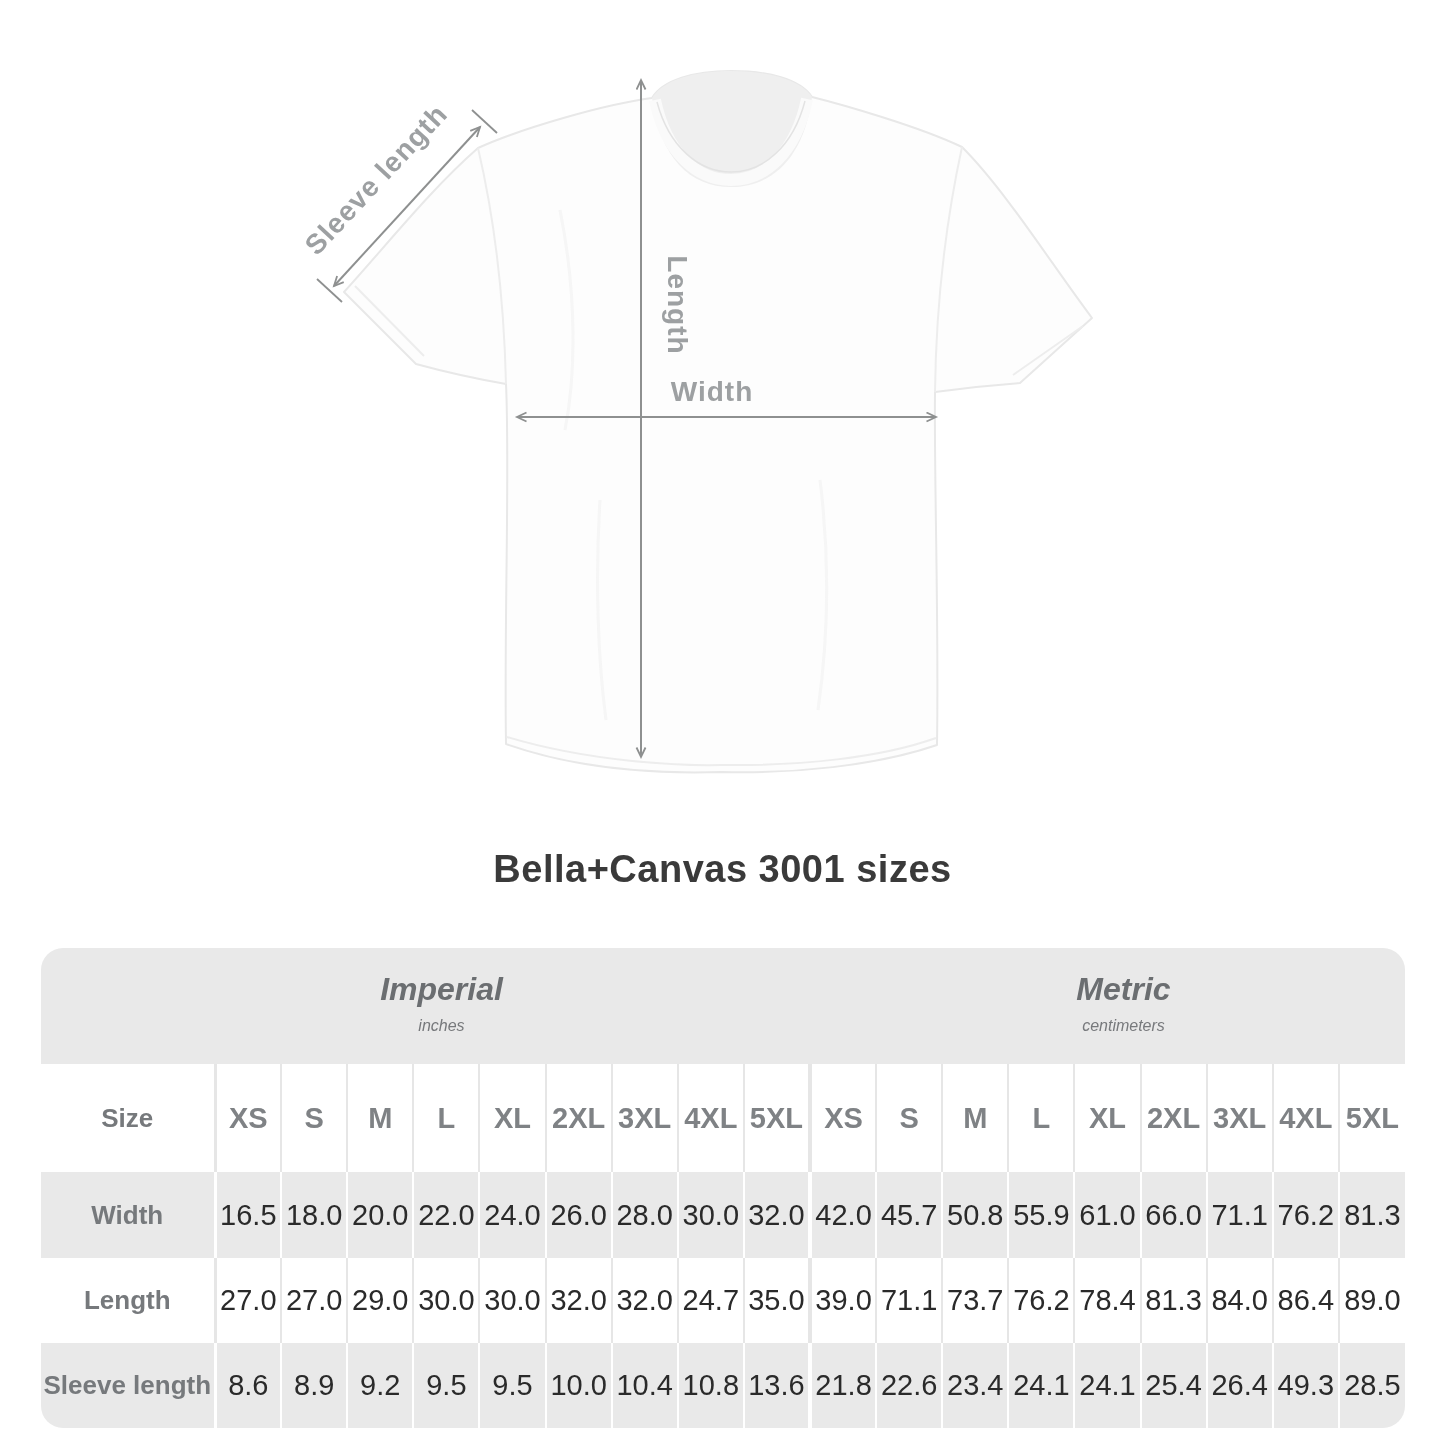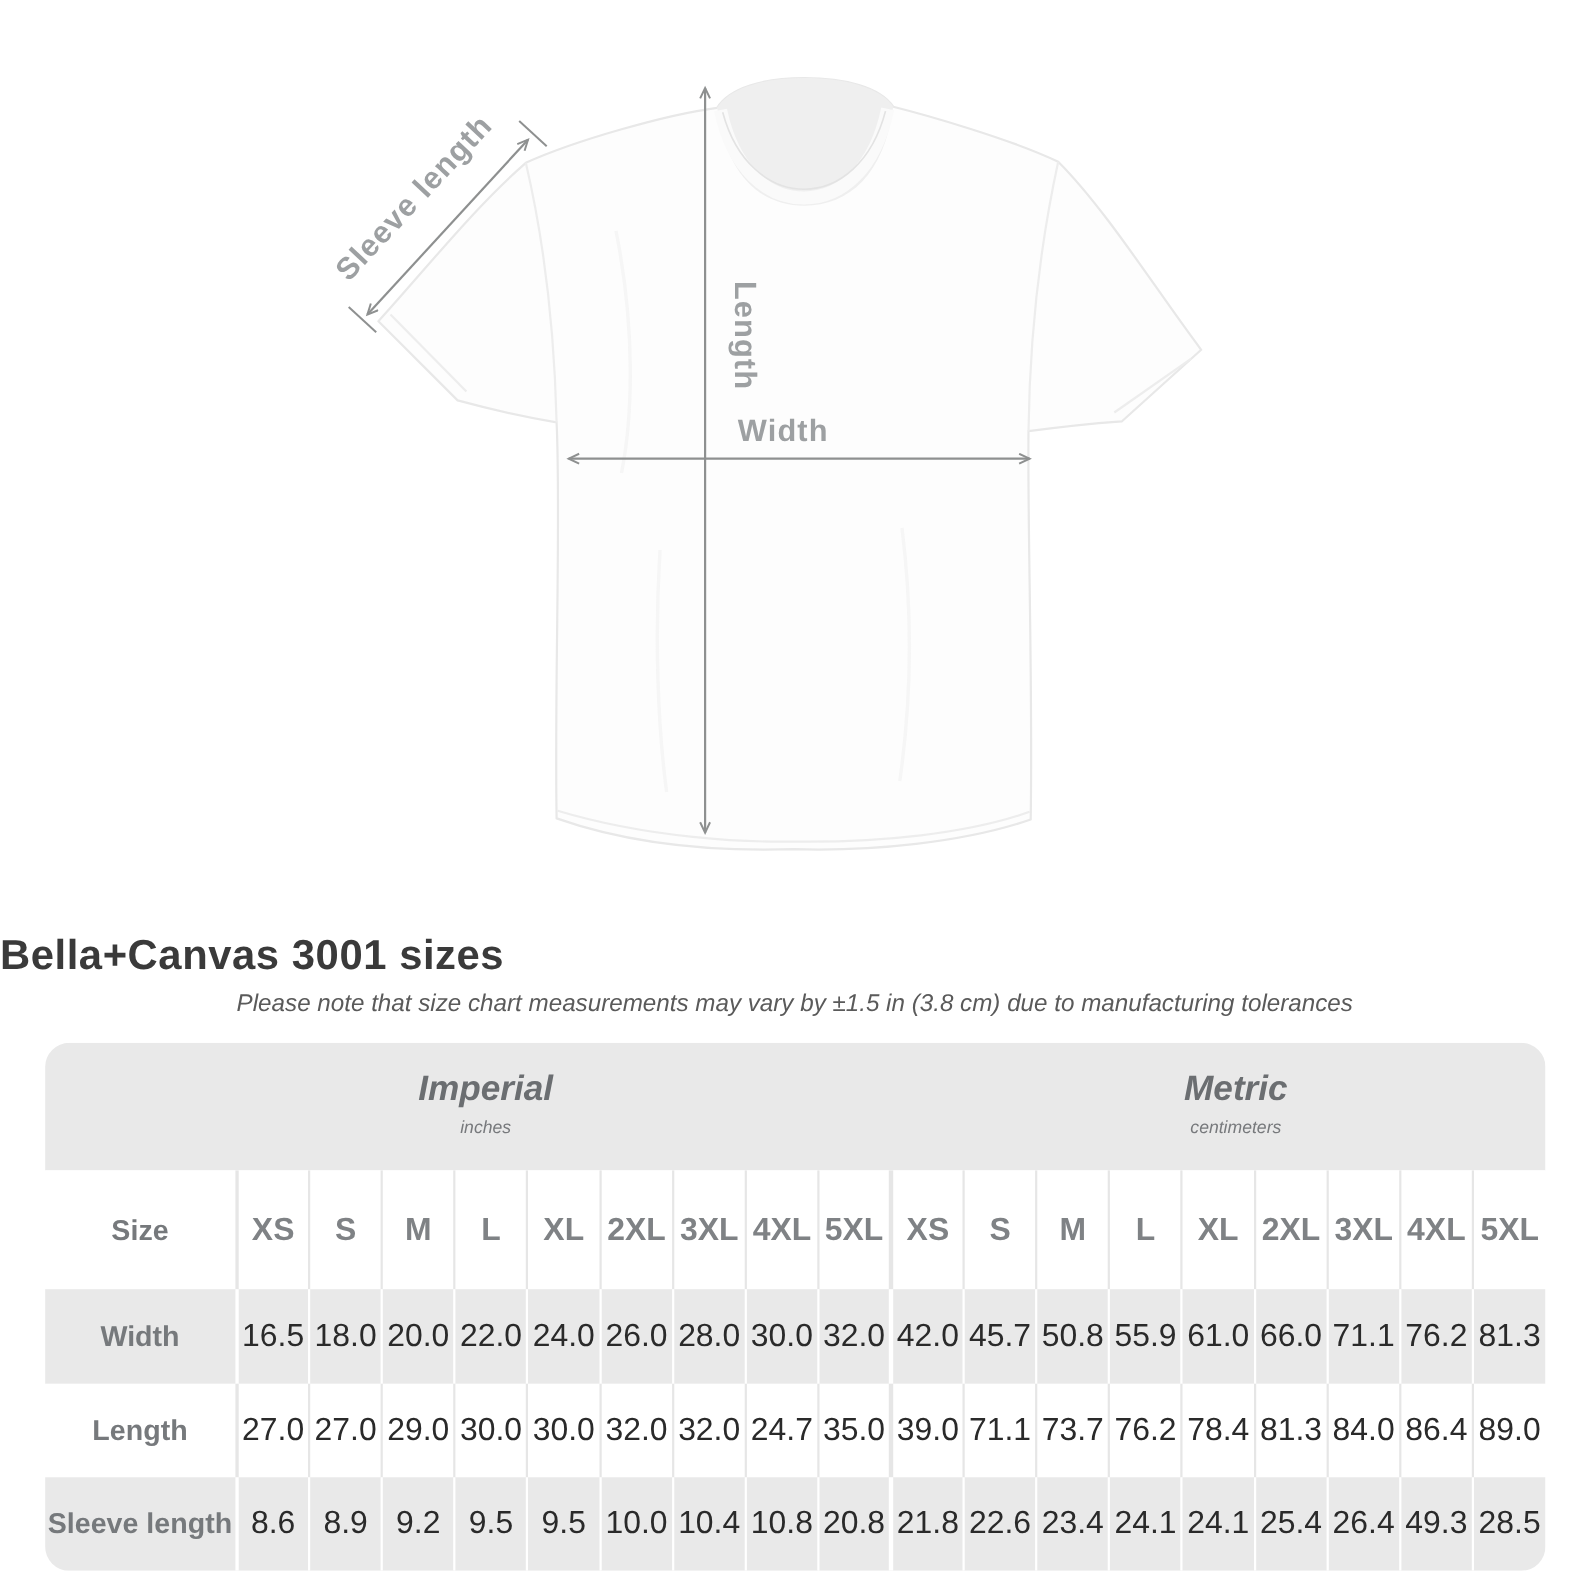--- a/index.html
+++ b/index.html
@@ -18,21 +18,21 @@
   .neck-hole{fill:var(--collarInner);}
   .collar-band{fill:none;stroke:#fafafa;stroke-width:12;}
   .collar-rim{fill:none;stroke:#e3e3e3;stroke-width:1.5;}
   .seam{fill:none;stroke:#ededed;stroke-width:2;}
   .wrinkle{fill:none;stroke:#f2f2f2;stroke-width:3;opacity:.7;}
   .arrow-line{fill:none;stroke:var(--arrow);stroke-width:2;}
   .arrow-stroke{fill:none;stroke:var(--arrow);stroke-width:1.8;}
   .arrow-label{fill:var(--arrowLabel);font-weight:bold;font-size:28px;letter-spacing:1px;}
 
   
-  .title{position:absolute;top:850px;left:0;width:100%;margin:0;
+  .title{position:absolute;top:850px;left:0;width:100%;margin:0;text-align:center;
          font-size:38px;line-height:1;font-weight:bold;color:var(--title);letter-spacing:.5px;}
   .note{position:absolute;top:899px;left:0;width:100%;margin:0;text-align:center;
         font-style:italic;font-size:22px;line-height:1.15;color:var(--note);}
 
   
   .table-wrap{position:absolute;top:948px;left:41px;width:1364px;border-radius:22px;overflow:hidden;background:#fff;}
   table{width:100%;border-collapse:collapse;table-layout:fixed;}
   td{text-align:center;vertical-align:middle;padding:0;}
   tr.band-row td{background:var(--band);height:110px;padding-bottom:6px;padding-left:32px;}
   .sec{font-weight:bold;font-style:italic;font-size:32px;color:var(--secName);}
@@ -105,21 +105,20 @@
       <path class="arrow-stroke" d="M472,110 L497,133"></path>
       <path class="arrow-stroke" d="M317,279 L342,302"></path>
 
       <text class="arrow-label" text-anchor="middle" transform="translate(383,186) rotate(-47)">Sleeve length</text>
       <text class="arrow-label" text-anchor="middle" transform="translate(668,305) rotate(90)">Length</text>
       <text class="arrow-label" text-anchor="middle" transform="translate(712,401)">Width</text>
     </g>
   </svg>
 
   <h1 class="title">Bella+Canvas 3001 sizes</h1>
-  <p class="note">Please note that size chart measurements may vary by ±1.5 in (3.8 cm) due to manufacturing tolerances</p>
 
   <div class="table-wrap">
     <table id="size-table">
         <colgroup>
           <col style="width:174px">
           <col>
           <col>
           <col>
           <col>
           <col>
@@ -214,21 +213,21 @@
           <tr class="data-row r2 gray-row">
             <td class="rlabel">Sleeve length</td>
             <td class="d b b-first">8.6</td>
             <td class="d b">8.9</td>
             <td class="d b">9.2</td>
             <td class="d b">9.5</td>
             <td class="d b">9.5</td>
             <td class="d b">10.0</td>
             <td class="d b">10.4</td>
             <td class="d b">10.8</td>
-            <td class="d b">20.8</td>
+            <td class="d b">13.6</td>
             <td class="d b b-sec">21.8</td>
             <td class="d b">22.6</td>
             <td class="d b">23.4</td>
             <td class="d b">24.1</td>
             <td class="d b">24.1</td>
             <td class="d b">25.4</td>
             <td class="d b">26.4</td>
             <td class="d b">49.3</td>
             <td class="d b">28.5</td>
           </tr>

